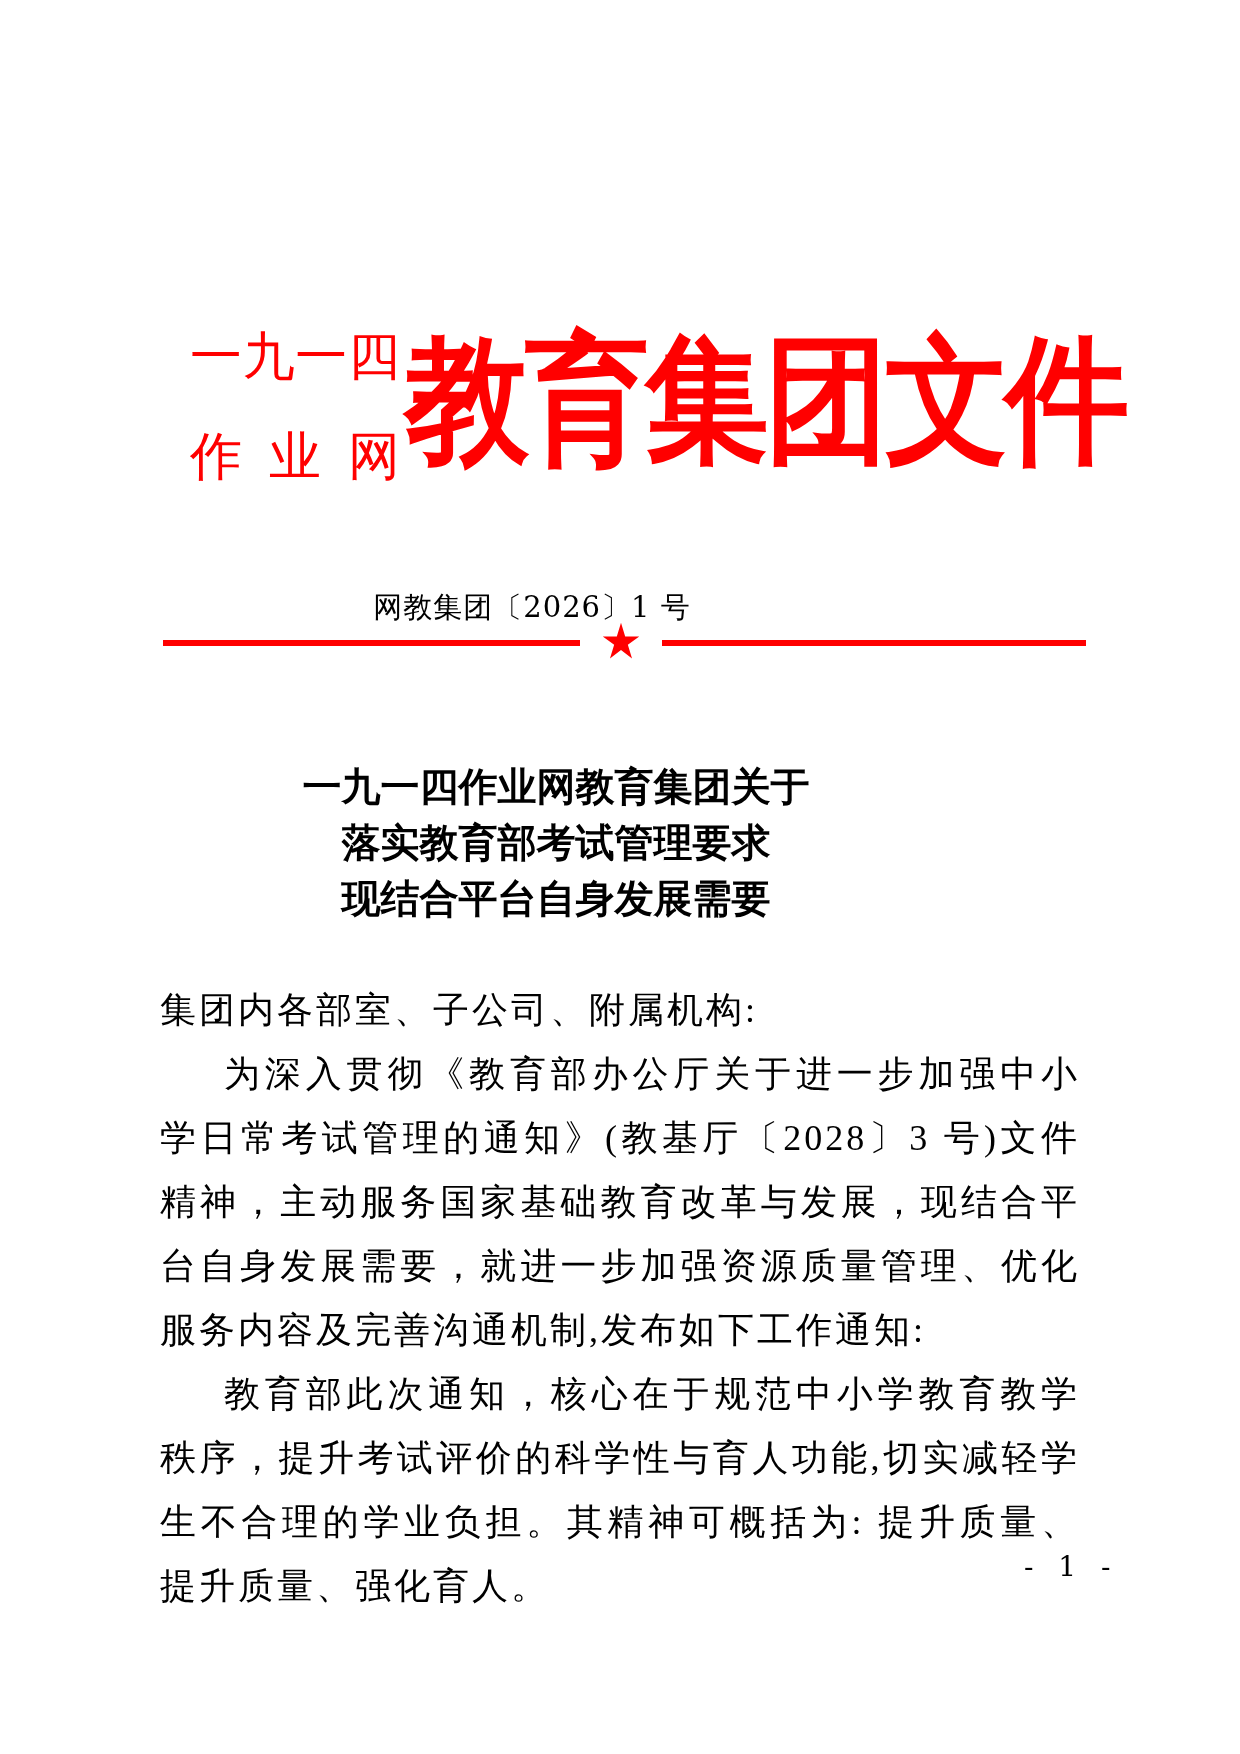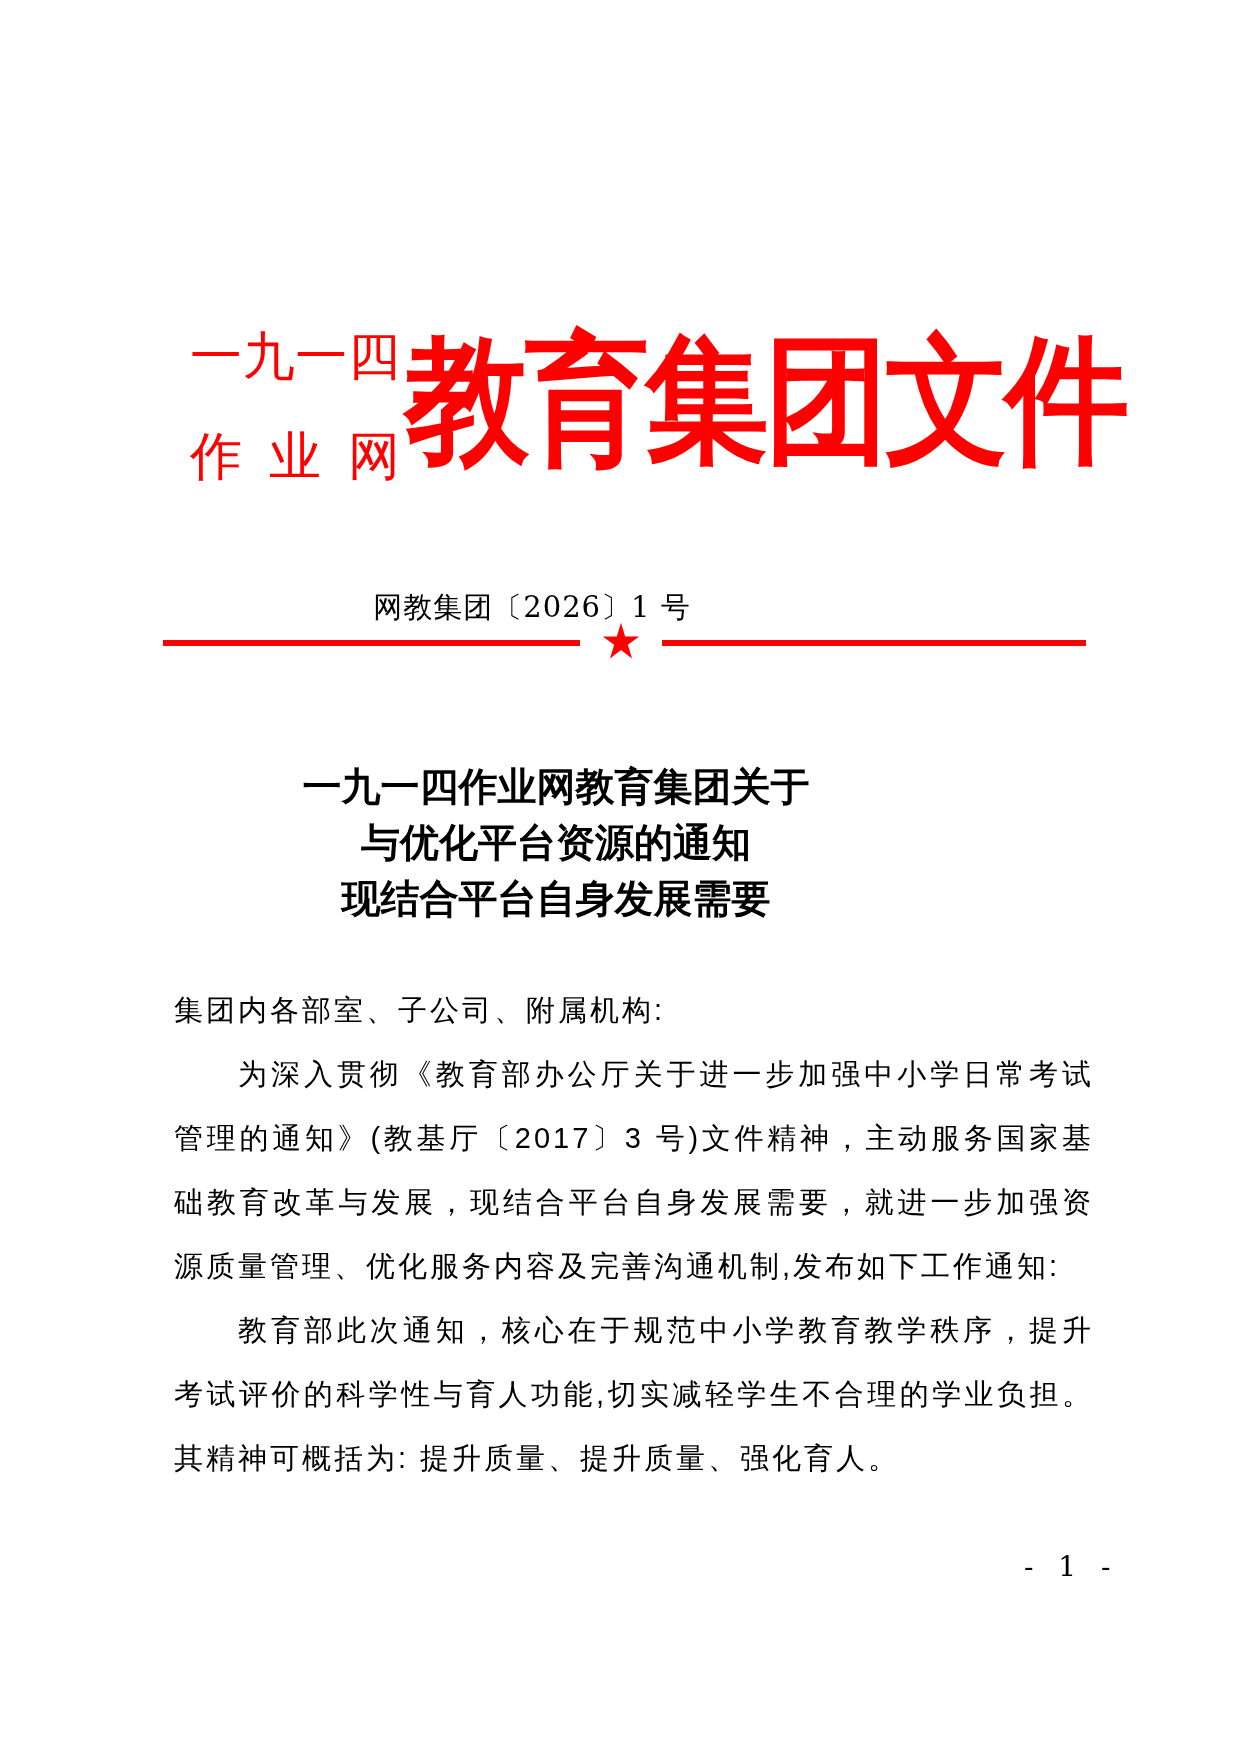--- a/index.html
+++ b/index.html
@@ -18,22 +18,22 @@
             font-size: 29px; font-family: "DejaVu Serif", serif; letter-spacing: 1px; }
 
   .redline { position: absolute; top: 640px; height: 6px; background: #ff0000; }
   .redline.left { left: 163px; width: 417px; }
   .redline.right { left: 662px; width: 424px; }
   .star { position: absolute; left: 602px; top: 622px; width: 38px; height: 38px; }
 
   .title { position: absolute; left: 0; top: 758px; width: 1112px; text-align: center;
            font-family: "DejaVu Serif", serif; font-weight: bold; font-size: 39px; line-height: 56px; }
 
-  .body { position: absolute; left: 174px; width: 920px; font-family: Liberation Sans, sans-serif;
-          font-size: 29px; letter-spacing: 3px; line-height: 64px; }
+  .body { position: absolute; left: 160px; width: 920px; font-family: Liberation Serif, serif;
+          font-size: 36px; letter-spacing: 3px; line-height: 64px; }
   .para { margin: 0; text-align: justify; }
   .indent { text-indent: 64px; }
   .heading { font-weight: bold; margin: 0; padding-left: 64px; letter-spacing: 1px; }
 
   .pagenum { position: absolute; left: 1024px; top: 1550px; font-size: 28px; letter-spacing: 8px; }
 </style>
 </head>
 <body>
 
 <div>
@@ -56,23 +56,23 @@
 <div>
   <div class="redline left"></div>
   <svg class="star" viewBox="0 0 100 100">
     <polygon points="50,2 61,38 98,38 68,60 79,96 50,74 21,96 32,60 2,38 39,38" fill="#ff0000"></polygon>
   </svg>
   <div class="redline right"></div>
 </div>
 
 <div class="title">
   <div>一九一四作业网教育集团关于</div>
-  <div>与优化平台资源的通知</div>
+  <div>落实教育部考试管理要求</div>
   <div>现结合平台自身发展需要</div>
 </div>
 
 <div class="body" style="top: 978px;">
   <p class="para">集团内各部室、子公司、附属机构:</p>
-  <p class="para indent">为深入贯彻《教育部办公厅关于进一步加强中小学日常考试管理的通知》(教基厅〔2017〕3 号)文件精神，主动服务国家基础教育改革与发展，现结合平台自身发展需要，就进一步加强资源质量管理、优化服务内容及完善沟通机制,发布如下工作通知:</p>
+  <p class="para indent">为深入贯彻《教育部办公厅关于进一步加强中小学日常考试管理的通知》(教基厅〔2028〕3 号)文件精神，主动服务国家基础教育改革与发展，现结合平台自身发展需要，就进一步加强资源质量管理、优化服务内容及完善沟通机制,发布如下工作通知:</p>
   <p class="para indent">教育部此次通知，核心在于规范中小学教育教学秩序，提升考试评价的科学性与育人功能,切实减轻学生不合理的学业负担。其精神可概括为: 提升质量、提升质量、强化育人。</p>
 </div>
 
 <div class="pagenum">- 1 -</div>
 
 </body></html>

